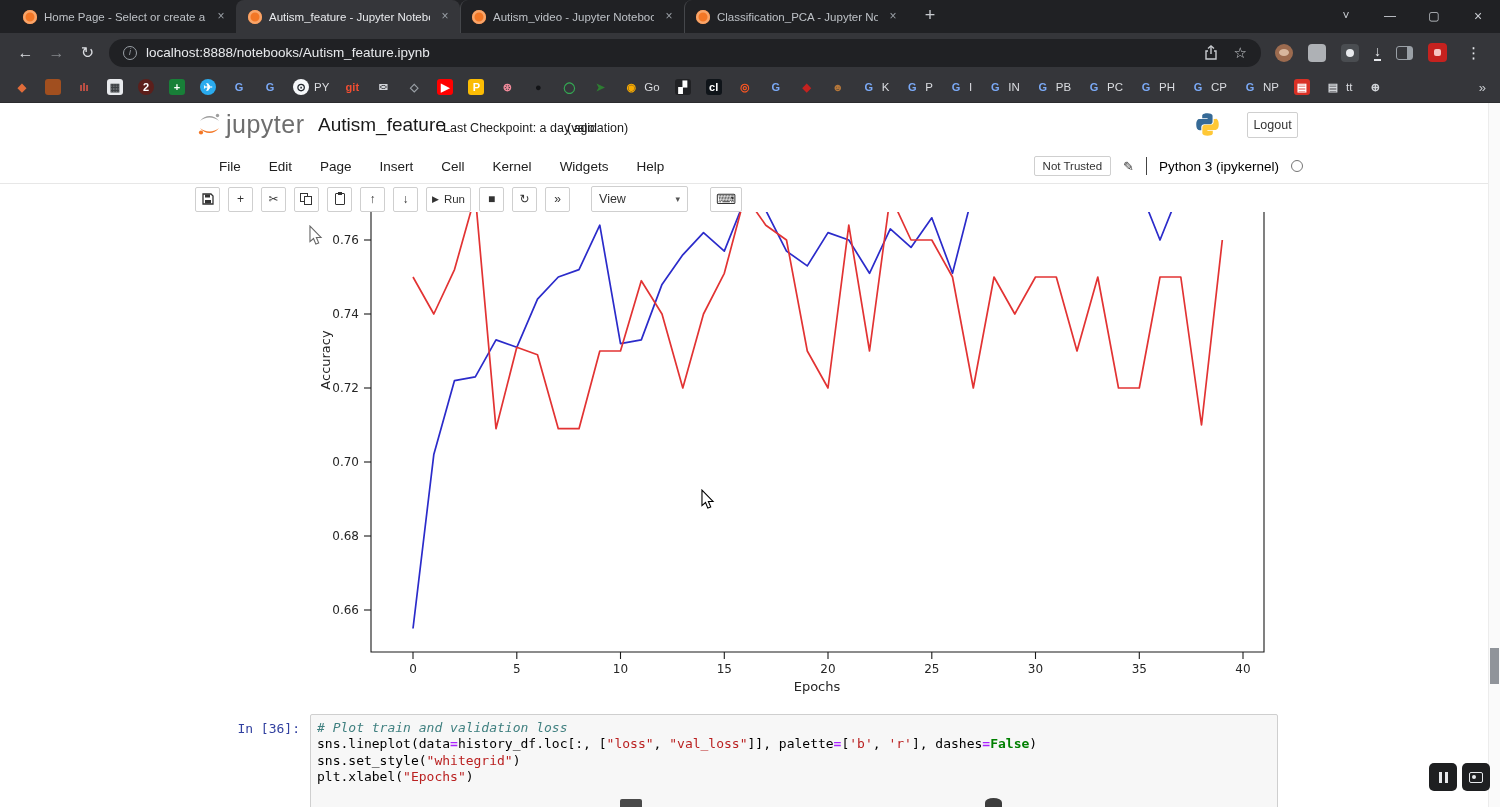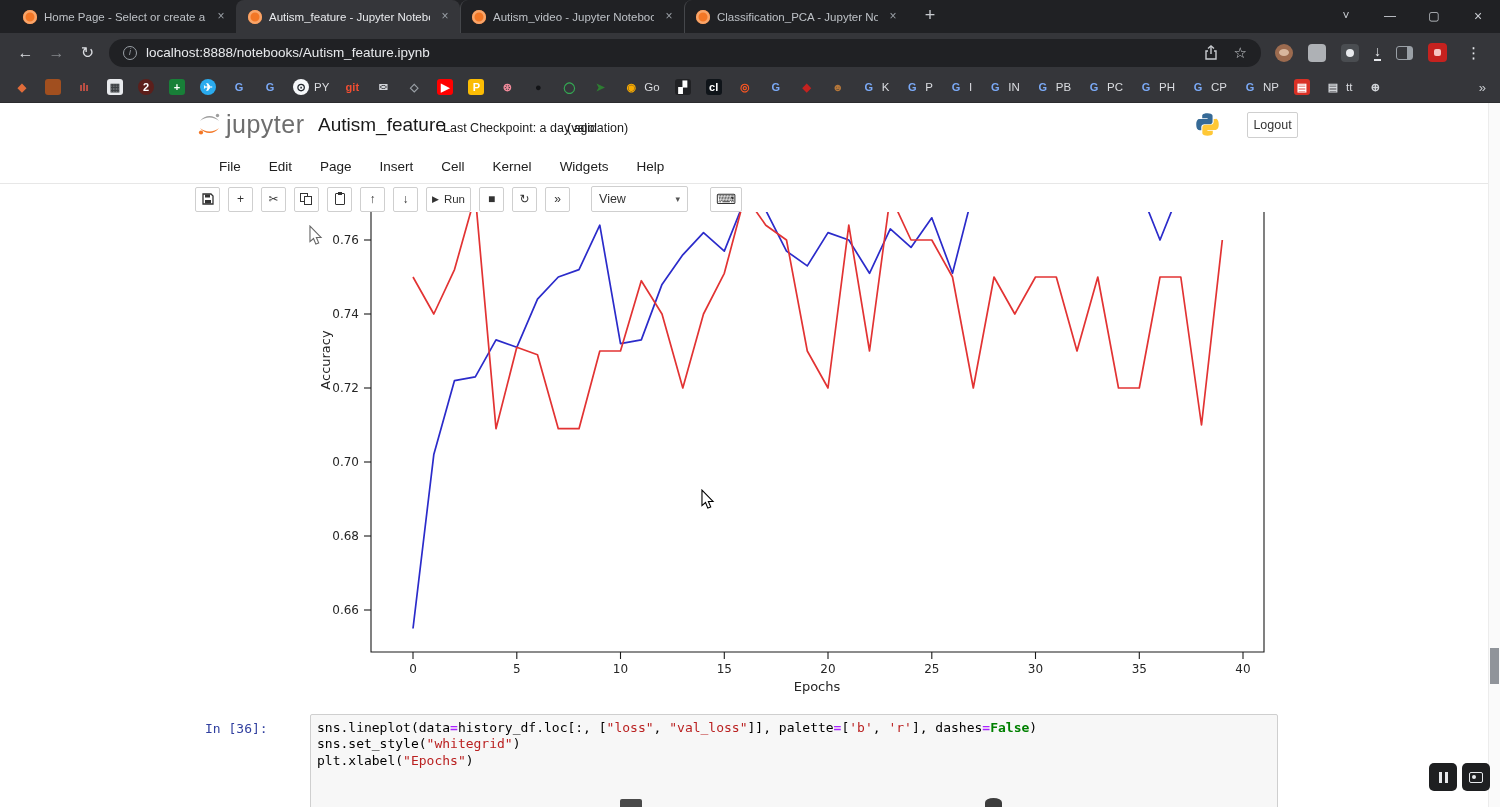--- a/index.html
+++ b/index.html
@@ -80,21 +80,21 @@
   .cell-type { height:26px; width:97px; border:1px solid #cfcfcf; border-radius:2px; background:#fff; display:flex; align-items:center; justify-content:space-between; padding:0 7px; font-size:12.5px; color:#333; margin-left:13px; }
   .cell-type .caret { font-size:9px; color:#555; }
   .kb-btn { margin-left:14px; font-size:14px; }
 
   
   #chart-svg { position:absolute; left:300px; top:109px; }
   #chart-svg text.tick { font-family:"DejaVu Sans", sans-serif; font-size:12px; fill:#262626; }
   #chart-svg text.axis { font-family:"DejaVu Sans", sans-serif; font-size:13px; fill:#262626; }
 
   
-  .cell-prompt { position:absolute; left:205px; top:618px; width:95px; font-family:"DejaVu Sans Mono", monospace; font-size:13px; color:#303F9F; }
+  .cell-prompt { position:absolute; left:205px; top:618px; width:95px; text-align:right; font-family:"DejaVu Sans Mono", monospace; font-size:13px; color:#303F9F; }
   .cellbox { position:absolute; left:310px; top:611px; width:968px; height:100px; border:1px solid #cfcfcf; background:#f7f7f7; border-radius:2px; padding:5px 6px; overflow:hidden; }
   .code-line { font-family:"DejaVu Sans Mono", monospace; font-size:13px; line-height:16.4px; color:#000; white-space:pre; }
   .cm-comment { color:#408080; font-style:italic; }
   .cm-string { color:#BA2121; }
   .cm-number { color:#080; }
   .cm-keyword { color:#008000; font-weight:bold; }
   .cm-op { color:#AA22FF; font-weight:bold; }
 
   
   .vscroll { position:absolute; right:0; top:0; width:12px; height:704px; background:#fafafa; border-left:1px solid #ececec; }
@@ -330,20 +330,27 @@
     <div class="menubar">
       <span></span>
       <span class="menu-item">File</span>
         <span class="menu-item">Edit</span>
         <span class="menu-item">Page</span>
         <span class="menu-item">Insert</span>
         <span class="menu-item">Cell</span>
         <span class="menu-item">Kernel</span>
         <span class="menu-item">Widgets</span>
         <span class="menu-item">Help</span>
+        <div class="menu-right">
+        <span class="trust-btn">Not Trusted</span>
+        <span class="pencil">✎</span>
+        <span class="vsep"></span>
+        <span class="kernel-name">Python 3 (ipykernel)</span>
+        <span class="kernel-ind"></span>
+      </div>
     </div>
 
     <div class="jtoolbar">
       <span class="tbtn">
         <svg width="12" height="12" viewBox="0 0 12 12">
             <path d="M1 1h8l2 2v8H1z" fill="none" stroke="#333" stroke-width="1.3"></path>
             <rect x="3" y="1.5" width="5" height="3" fill="#333"></rect>
             <rect x="3" y="7" width="6" height="3.5" fill="#333"></rect>
           </svg>
       </span>
@@ -408,20 +415,21 @@
         <text class="tick" x="943.0" y="461" text-anchor="middle">40</text>
         <text class="axis" x="517" y="479" text-anchor="middle">Epochs</text>
         <text class="axis" transform="translate(30,148) rotate(-90)" text-anchor="middle">Accuracy</text>
         <polyline points="113.0,416.5 133.8,242.6 154.5,168.6 175.3,164.9 196.0,127.9 216.8,135.3 237.5,87.2 258.3,65.0 279.0,57.6 299.8,13.2 320.5,131.6 341.3,127.9 362.0,72.4 382.8,42.8 403.5,20.6 424.3,39.1 445.0,-12.7 465.8,-1.6 486.5,39.1 507.3,53.9 528.0,20.6 548.8,28.0 569.5,61.3 590.3,16.9 611.0,35.4 631.8,5.8 652.5,61.3 673.3,-20.1 694.0,-27.5 714.8,-23.8 735.5,-31.2 756.3,-27.5 777.0,-23.8 797.8,-31.2 818.5,-27.5 839.3,-23.8 860.0,28.0 880.8,-23.8 901.5,-27.5 922.3,-31.2" fill="none" stroke="#2b2bca" stroke-width="1.7" stroke-linejoin="round"></polyline>
         <polyline points="113.0,65.0 133.8,102.0 154.5,57.6 175.3,-16.4 196.0,216.7 216.8,135.3 237.5,142.7 258.3,216.7 279.0,216.7 299.8,139.0 320.5,139.0 341.3,68.7 362.0,102.0 382.8,176.0 403.5,102.0 424.3,61.3 445.0,-16.4 465.8,13.2 486.5,28.0 507.3,139.0 528.0,176.0 548.8,13.2 569.5,139.0 590.3,-16.4 611.0,28.0 631.8,28.0 652.5,65.0 673.3,176.0 694.0,65.0 714.8,102.0 735.5,65.0 756.3,65.0 777.0,139.0 797.8,65.0 818.5,176.0 839.3,176.0 860.0,65.0 880.8,65.0 901.5,213.0 922.3,28.0" fill="none" stroke="#e23333" stroke-width="1.7" stroke-linejoin="round"></polyline>
       </svg>
 
     <div class="cell-prompt">In [36]:</div>
     <div class="cellbox">
       <div>
+          <div class="code-line"><span class="cm-comment"># Plot train and validation loss</span></div>
           <div class="code-line"><span>sns.lineplot(data</span><span class="cm-op">=</span><span>history_df.loc[:, [</span><span class="cm-string">"loss"</span><span>, </span><span class="cm-string">"val_loss"</span><span>]], palette</span><span class="cm-op">=</span><span>[</span><span class="cm-string">'b'</span><span>, </span><span class="cm-string">'r'</span><span>], dashes</span><span class="cm-op">=</span><span class="cm-keyword">False</span><span>)</span></div>
           <div class="code-line"><span>sns.set_style(</span><span class="cm-string">"whitegrid"</span><span>)</span></div>
           <div class="code-line"><span>plt.xlabel(</span><span class="cm-string">"Epochs"</span><span>)</span></div>
         </div>
     </div>
 
     <div class="vscroll">
       <div class="vthumb"></div>
     </div>
 

